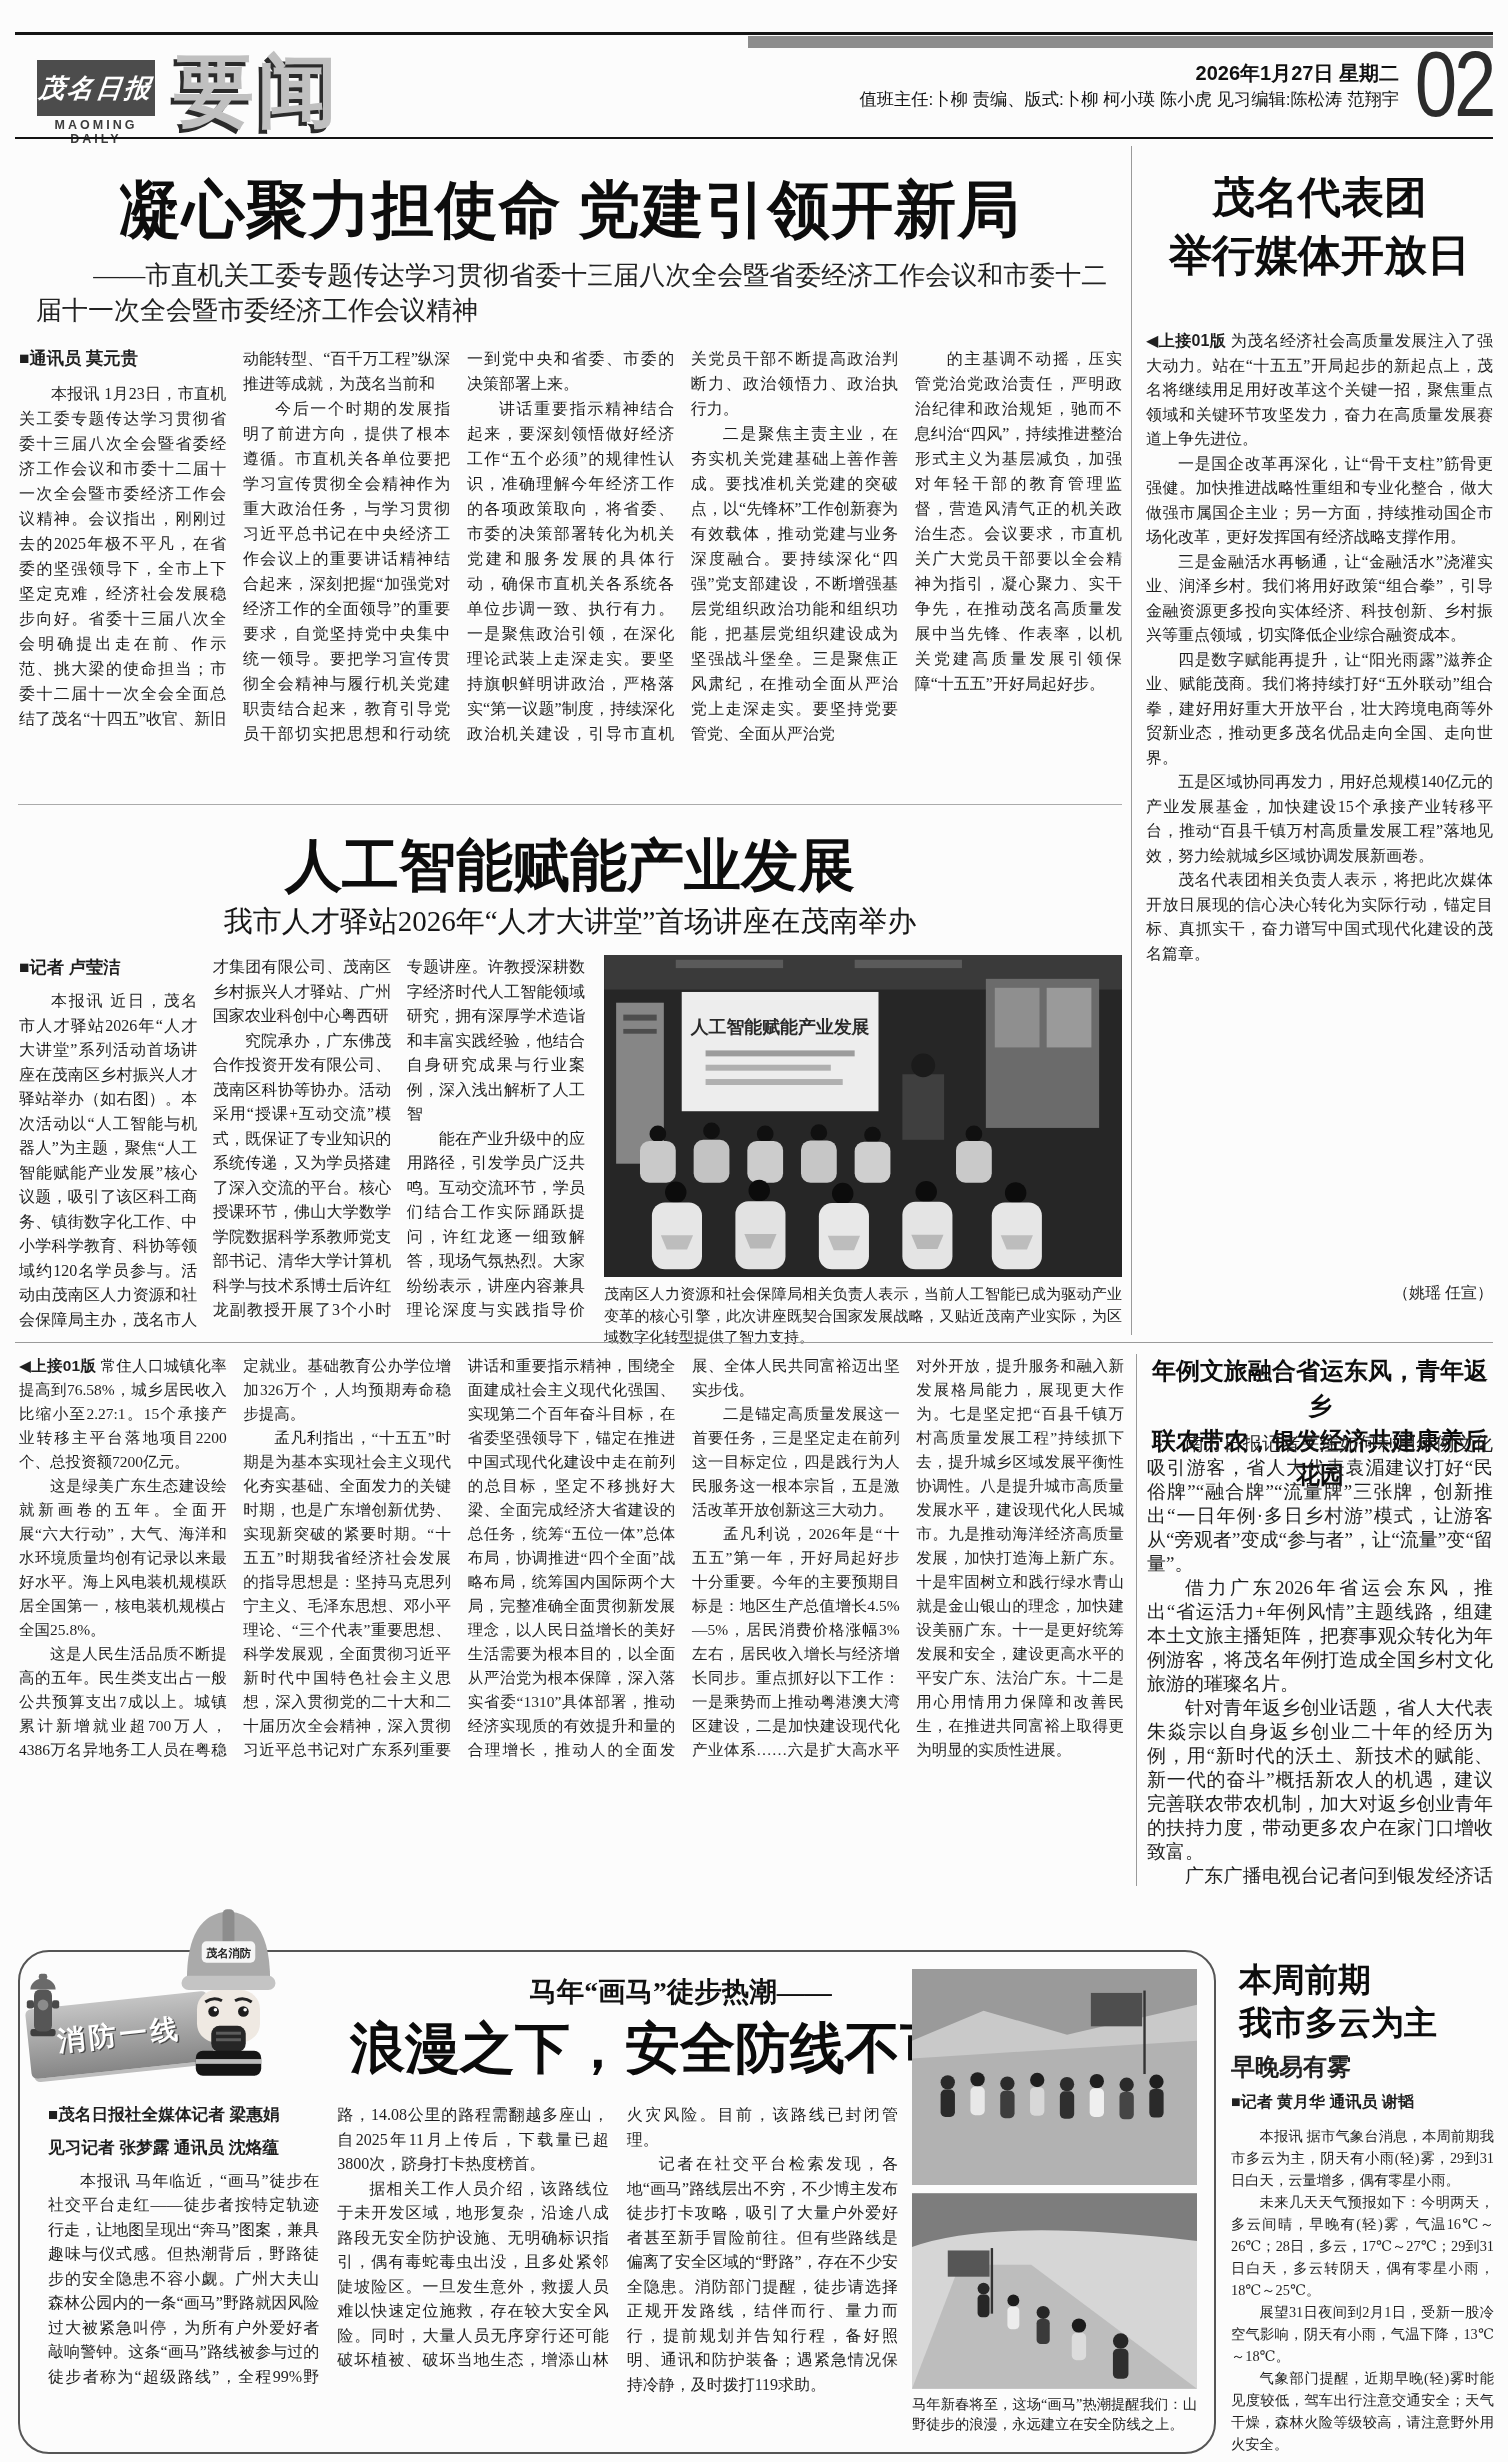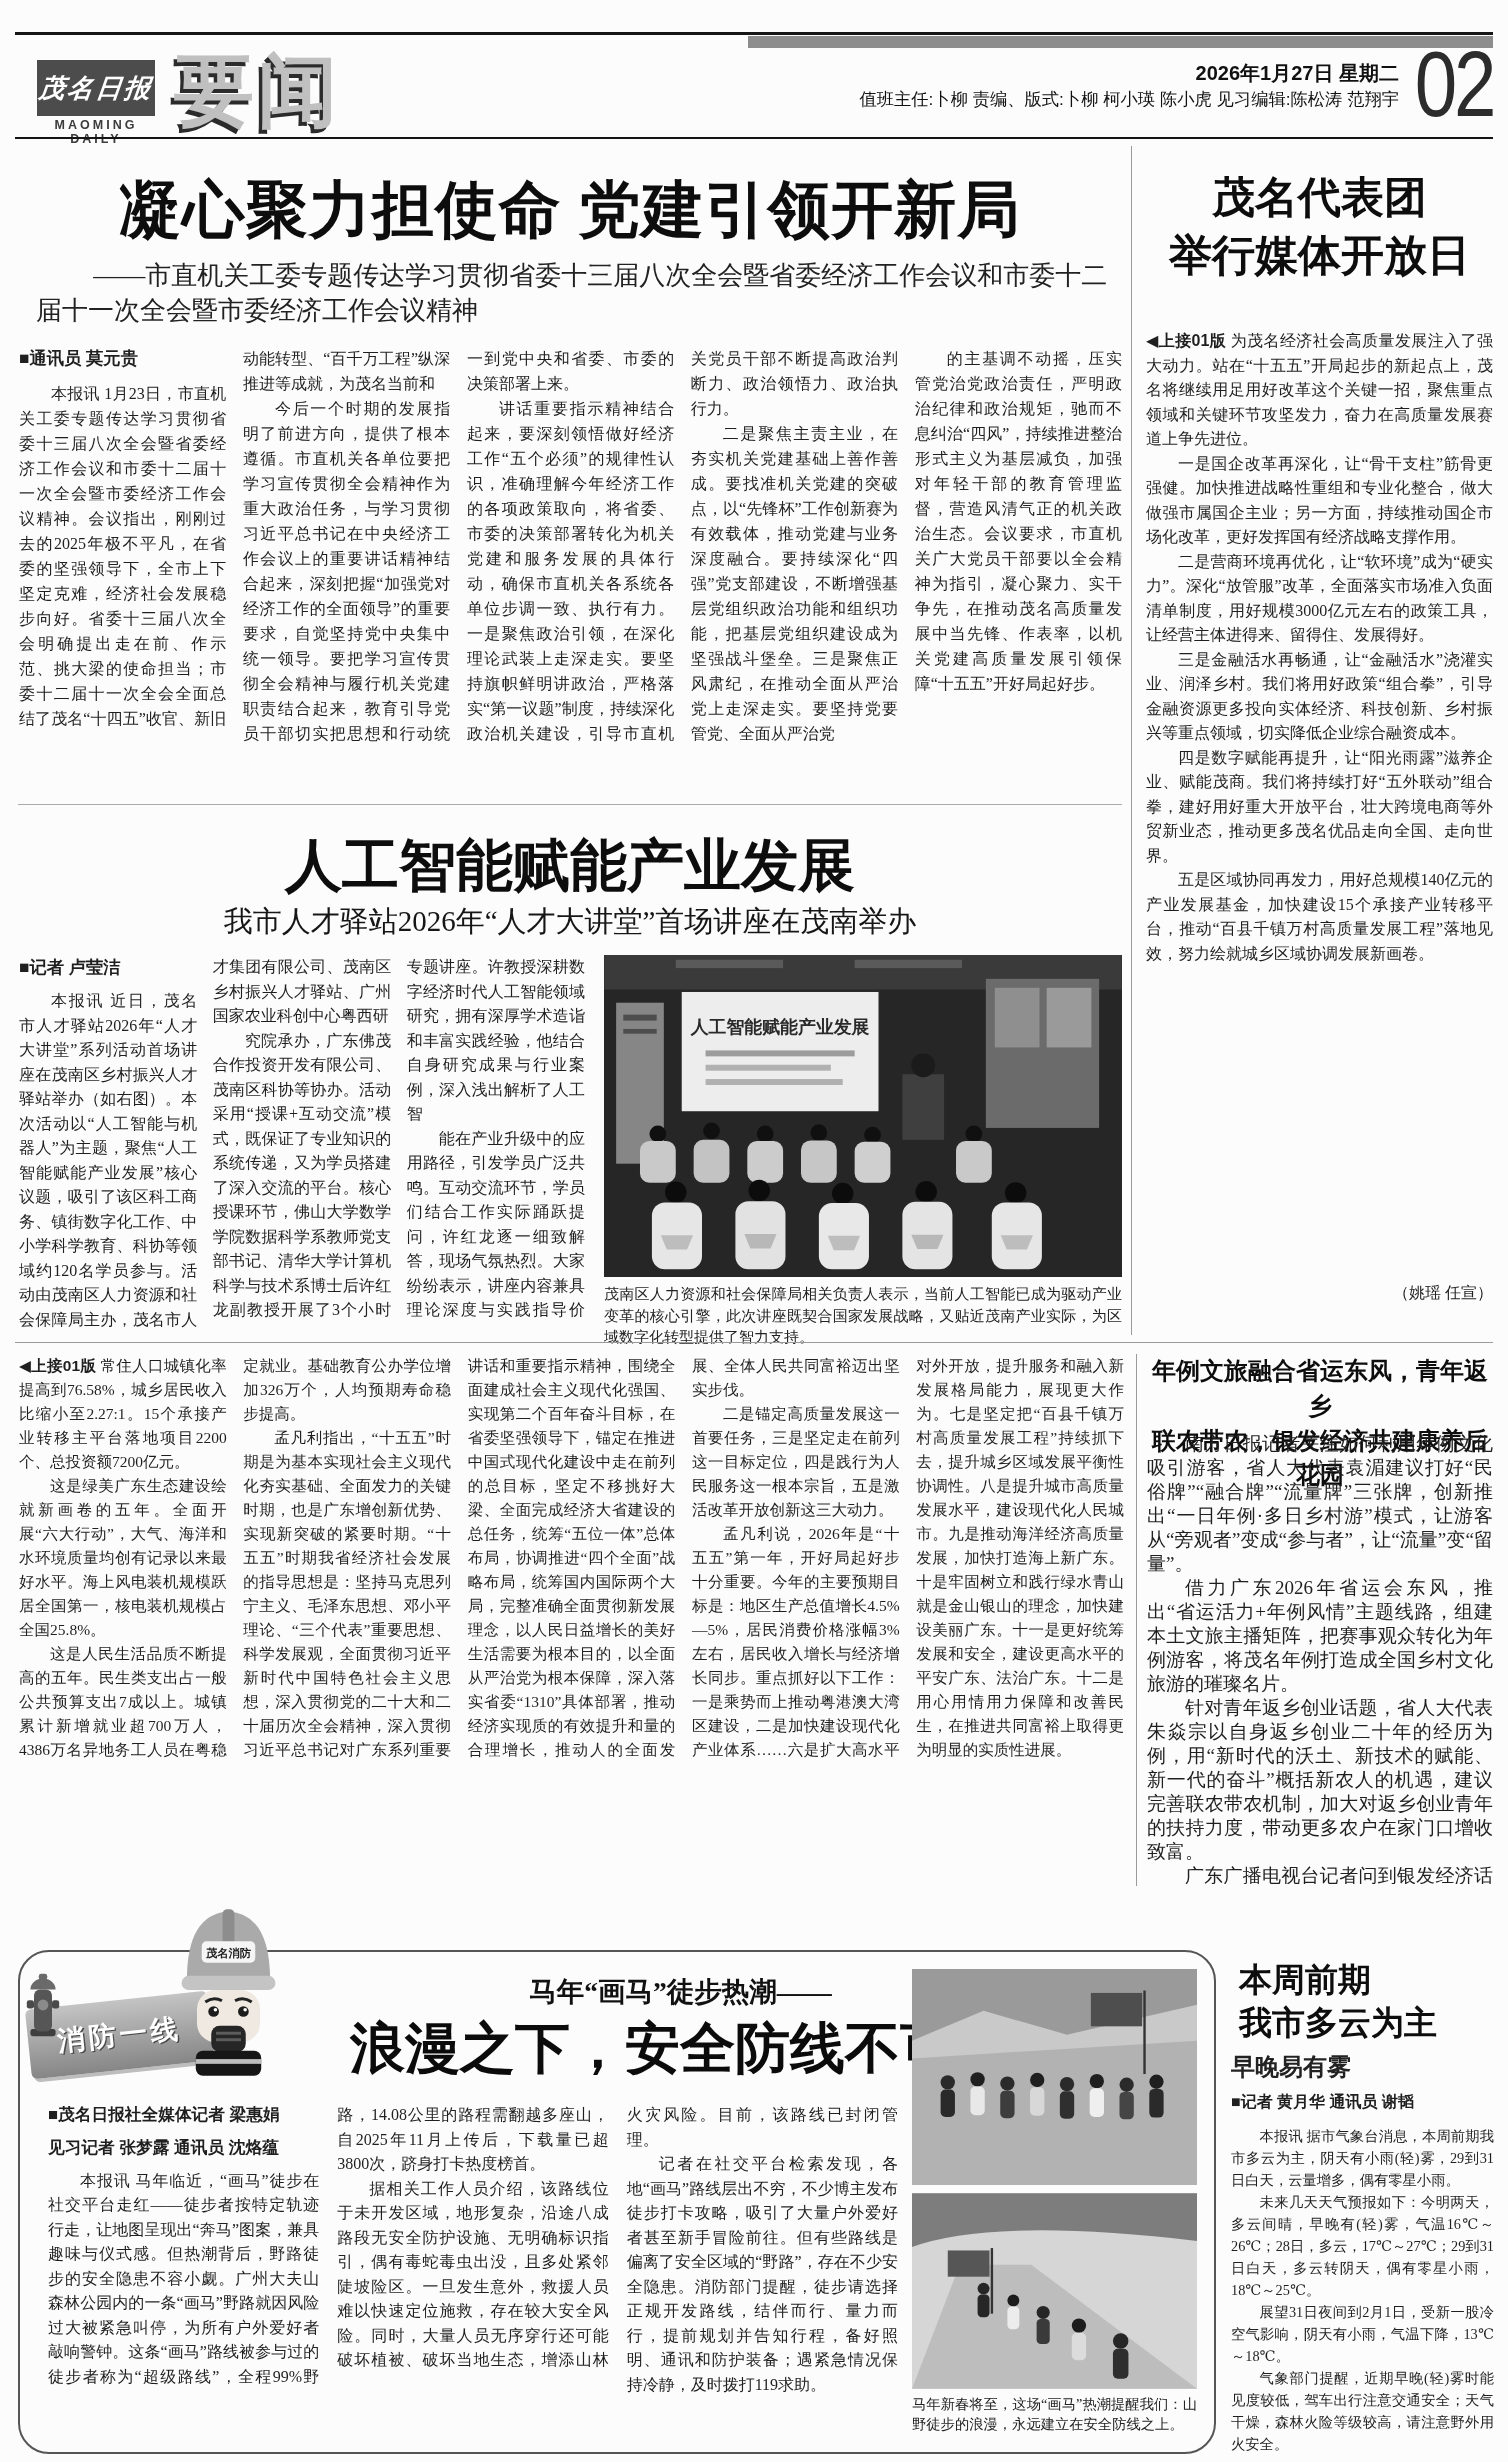--- a/index.html
+++ b/index.html
@@ -109,24 +109,24 @@
   <div class="abs vrule-main"></div>
   <div class="abs rule-lead-bottom"></div>
 
   <div class="abs deleg-head">
     <div>茂名代表团</div>
     <div>举行媒体开放日</div>
   </div>
   <div class="abs deleg-body just hidden-ovf">
     <p class="noind"><span class="cont-tag">◀上接01版</span> <span>为茂名经济社会高质量发展注入了强大动力。站在“十五五”开局起步的新起点上，茂名将继续用足用好改革这个关键一招，聚焦重点领域和关键环节攻坚发力，奋力在高质量发展赛道上争先进位。</span></p>
     <p>一是国企改革再深化，让“骨干支柱”筋骨更强健。加快推进战略性重组和专业化整合，做大做强市属国企主业；另一方面，持续推动国企市场化改革，更好发挥国有经济战略支撑作用。</p>
-    <p>二是营商环境再优化，让“软环境”成为“硬实力”。深化“放管服”改革，全面落实市场准入负面清单制度，用好规模3000亿元左右的政策工具，让经营主体进得来、留得住、发展得好。</p>
     <p>三是金融活水再畅通，让“金融活水”浇灌实业、润泽乡村。我们将用好政策“组合拳”，引导金融资源更多投向实体经济、科技创新、乡村振兴等重点领域，切实降低企业综合融资成本。</p>
     <p>四是数字赋能再提升，让“阳光雨露”滋养企业、赋能茂商。我们将持续打好“五外联动”组合拳，建好用好重大开放平台，壮大跨境电商等外贸新业态，推动更多茂名优品走向全国、走向世界。</p>
     <p>五是区域协同再发力，用好总规模140亿元的产业发展基金，加快建设15个承接产业转移平台，推动“百县千镇万村高质量发展工程”落地见效，努力绘就城乡区域协调发展新画卷。</p>
+    <p>茂名代表团相关负责人表示，将把此次媒体开放日展现的信心决心转化为实际行动，锚定目标、真抓实干，奋力谱写中国式现代化建设的茂名篇章。</p>
   </div>
   <div class="abs deleg-credit">（姚瑶 任宣）</div>
 
   <div class="abs ai-headline">人工智能赋能产业发展</div>
   <div class="abs ai-subtitle">我市人才驿站2026年“人才大讲堂”首场讲座在茂南举办</div>
   <div class="abs ai-cols just hidden-ovf">
     <div class="byline">■记者 卢莹洁</div>
     <p>本报讯 近日，茂名市人才驿站2026年“人才大讲堂”系列活动首场讲座在茂南区乡村振兴人才驿站举办（如右图）。本次活动以“人工智能与机器人”为主题，聚焦“人工智能赋能产业发展”核心议题，吸引了该区科工商务、镇街数字化工作、中小学科学教育、科协等领域约120名学员参与。活动由茂南区人力资源和社会保障局主办，茂名市人才集团有限公司、茂南区乡村振兴人才驿站、广州国家农业科创中心粤西研</p>
     <p>究院承办，广东佛茂合作投资开发有限公司、茂南区科协等协办。活动采用“授课+互动交流”模式，既保证了专业知识的系统传递，又为学员搭建了深入交流的平台。核心授课环节，佛山大学数学学院数据科学系教师党支部书记、清华大学计算机科学与技术系博士后许红龙副教授开展了3个小时专题讲座。许教授深耕数字经济时代人工智能领域研究，拥有深厚学术造诣和丰富实践经验，他结合自身研究成果与行业案例，深入浅出解析了人工智</p>
     <p>能在产业升级中的应用路径，引发学员广泛共鸣。互动交流环节，学员们结合工作实际踊跃提问，许红龙逐一细致解答，现场气氛热烈。大家纷纷表示，讲座内容兼具理论深度与实践指导价值，对把握人工智能发展机遇、推动本职工作创新发展具有重要启发意义。茂名市人力资源和社会保障局相关负责人表示，下一步将持续擦亮“人才大讲堂”品牌，以高质量人才服务赋能县域经济高质量发展。</p>

